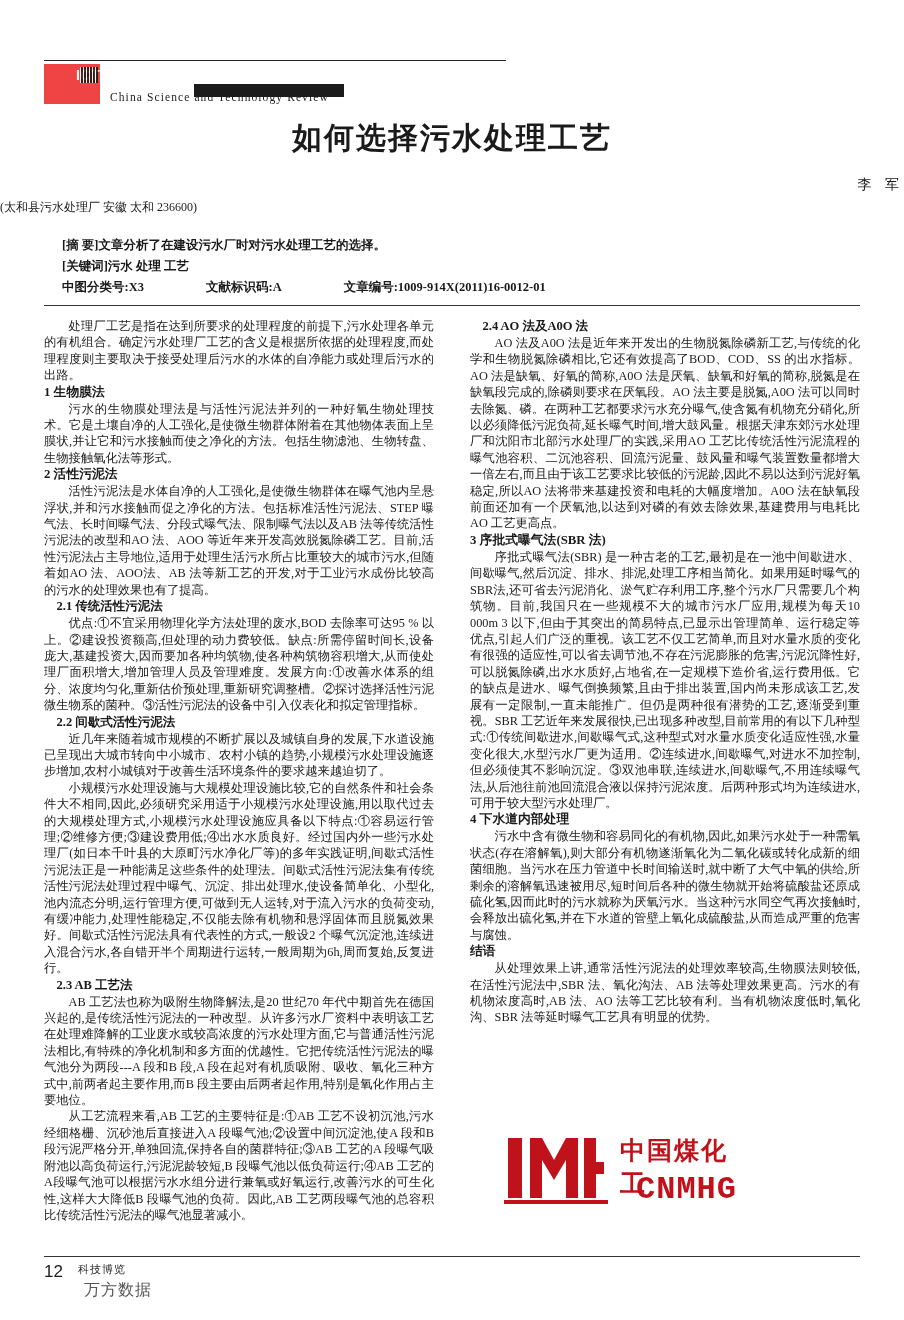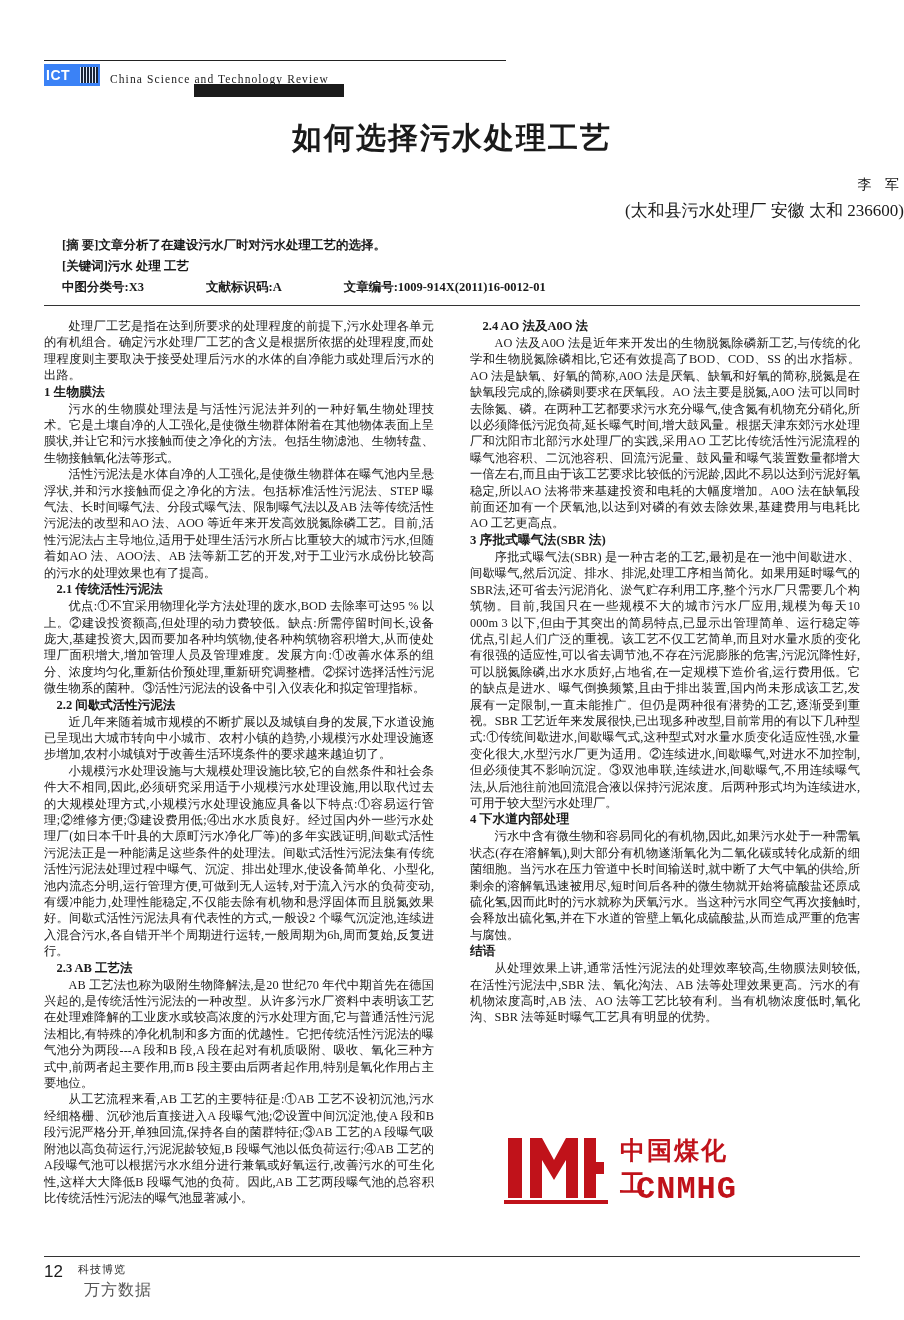--- a/index.html
+++ b/index.html
@@ -43,28 +43,28 @@
     width: 462px;
     margin-top: 2px;
   }
   .masthead-row {
     display: flex;
     align-items: flex-end;
     margin-top: 3px;
   }
   .masthead-logo {
     width: 56px;
-    height: 22px;
-    background: #3b82f6;
+    height: 40px;
+    background: #ef4444;
     color: #fff;
     font-family: "Liberation Sans", sans-serif;
     font-weight: bold;
     font-size: 14px;
     line-height: 22px;
-    text-align: left;
+    text-align: right;
     padding-left: 2px;
     letter-spacing: 0.5px;
     box-sizing: border-box;
     position: relative;
     overflow: hidden;
   }
   .masthead-logo::after {
     content: "";
     position: absolute;
     right: 2px;
@@ -110,22 +110,22 @@
     width: 904px;
     text-align: right;
     font-size: 14px;
     letter-spacing: 5px;
   }
   .affiliation {
     position: absolute;
     top: 199px;
     left: 0;
     width: 904px;
-    text-align: right;
-    font-size: 17px;
+    text-align: left;
+    font-size: 12px;
   }
 
   
   .meta {
     position: absolute;
     left: 62px;
     top: 236px;
     width: 780px;
     font-size: 12.5px;
     font-weight: bold;
@@ -291,20 +291,21 @@
     </div>
   </div>
 
   <div class="hrule"></div>
 
   <div class="cols">
     <div class="col left" id="col-left">
         <p>处理厂工艺是指在达到所要求的处理程度的前提下,污水处理各单元的有机组合。确定污水处理厂工艺的含义是根据所依据的处理程度,而处理程度则主要取决于接受处理后污水的水体的自净能力或处理后污水的出路。</p>
         <h3>1 生物膜法</h3>
         <p>污水的生物膜处理法是与活性污泥法并列的一种好氧生物处理技术。它是土壤自净的人工强化,是使微生物群体附着在其他物体表面上呈膜状,并让它和污水接触而使之净化的方法。包括生物滤池、生物转盘、生物接触氧化法等形式。</p>
+        <h3>2 活性污泥法</h3>
         <p>活性污泥法是水体自净的人工强化,是使微生物群体在曝气池内呈悬浮状,并和污水接触而促之净化的方法。包括标准活性污泥法、STEP 曝气法、长时间曝气法、分段式曝气法、限制曝气法以及AB 法等传统活性污泥法的改型和AO 法、AOO 等近年来开发高效脱氮除磷工艺。目前,活性污泥法占主导地位,适用于处理生活污水所占比重较大的城市污水,但随着如AO 法、AOO法、AB 法等新工艺的开发,对于工业污水成份比较高的污水的处理效果也有了提高。</p>
         <h4>2.1 传统活性污泥法</h4>
         <p>优点:①不宜采用物理化学方法处理的废水,BOD 去除率可达95 % 以上。②建设投资额高,但处理的动力费较低。缺点:所需停留时间长,设备庞大,基建投资大,因而要加各种均筑物,使各种构筑物容积增大,从而使处理厂面积增大,增加管理人员及管理难度。发展方向:①改善水体系的组分、浓度均匀化,重新估价预处理,重新研究调整槽。②探讨选择活性污泥微生物系的菌种。③活性污泥法的设备中引入仪表化和拟定管理指标。</p>
         <h4>2.2 间歇式活性污泥法</h4>
         <p>近几年来随着城市规模的不断扩展以及城镇自身的发展,下水道设施已呈现出大城市转向中小城市、农村小镇的趋势,小规模污水处理设施逐步增加,农村小城镇对于改善生活环境条件的要求越来越迫切了。</p>
         <p>小规模污水处理设施与大规模处理设施比较,它的自然条件和社会条件大不相同,因此,必须研究采用适于小规模污水处理设施,用以取代过去的大规模处理方式,小规模污水处理设施应具备以下特点:①容易运行管理;②维修方便;③建设费用低;④出水水质良好。经过国内外一些污水处理厂(如日本千叶县的大原町污水净化厂等)的多年实践证明,间歇式活性污泥法正是一种能满足这些条件的处理法。间歇式活性污泥法集有传统活性污泥法处理过程中曝气、沉淀、排出处理水,使设备简单化、小型化,池内流态分明,运行管理方便,可做到无人运转,对于流入污水的负荷变动,有缓冲能力,处理性能稳定,不仅能去除有机物和悬浮固体而且脱氮效果好。间歇式活性污泥法具有代表性的方式,一般设2 个曝气沉淀池,连续进入混合污水,各自错开半个周期进行运转,一般周期为6h,周而复始,反复进行。</p>
         <h4>2.3 AB 工艺法</h4>
         <p>AB 工艺法也称为吸附生物降解法,是20 世纪70 年代中期首先在德国兴起的,是传统活性污泥法的一种改型。从许多污水厂资料中表明该工艺在处理难降解的工业废水或较高浓度的污水处理方面,它与普通活性污泥法相比,有特殊的净化机制和多方面的优越性。它把传统活性污泥法的曝气池分为两段---A 段和B 段,A 段在起对有机质吸附、吸收、氧化三种方式中,前两者起主要作用,而B 段主要由后两者起作用,特别是氧化作用占主要地位。</p>
         <p>从工艺流程来看,AB 工艺的主要特征是:①AB 工艺不设初沉池,污水经细格栅、沉砂池后直接进入A 段曝气池;②设置中间沉淀池,使A 段和B 段污泥严格分开,单独回流,保持各自的菌群特征;③AB 工艺的A 段曝气吸附池以高负荷运行,污泥泥龄较短,B 段曝气池以低负荷运行;④AB 工艺的A段曝气池可以根据污水水组分进行兼氧或好氧运行,改善污水的可生化性,这样大大降低B 段曝气池的负荷。因此,AB 工艺两段曝气池的总容积比传统活性污泥法的曝气池显著减小。</p>
       </div>

